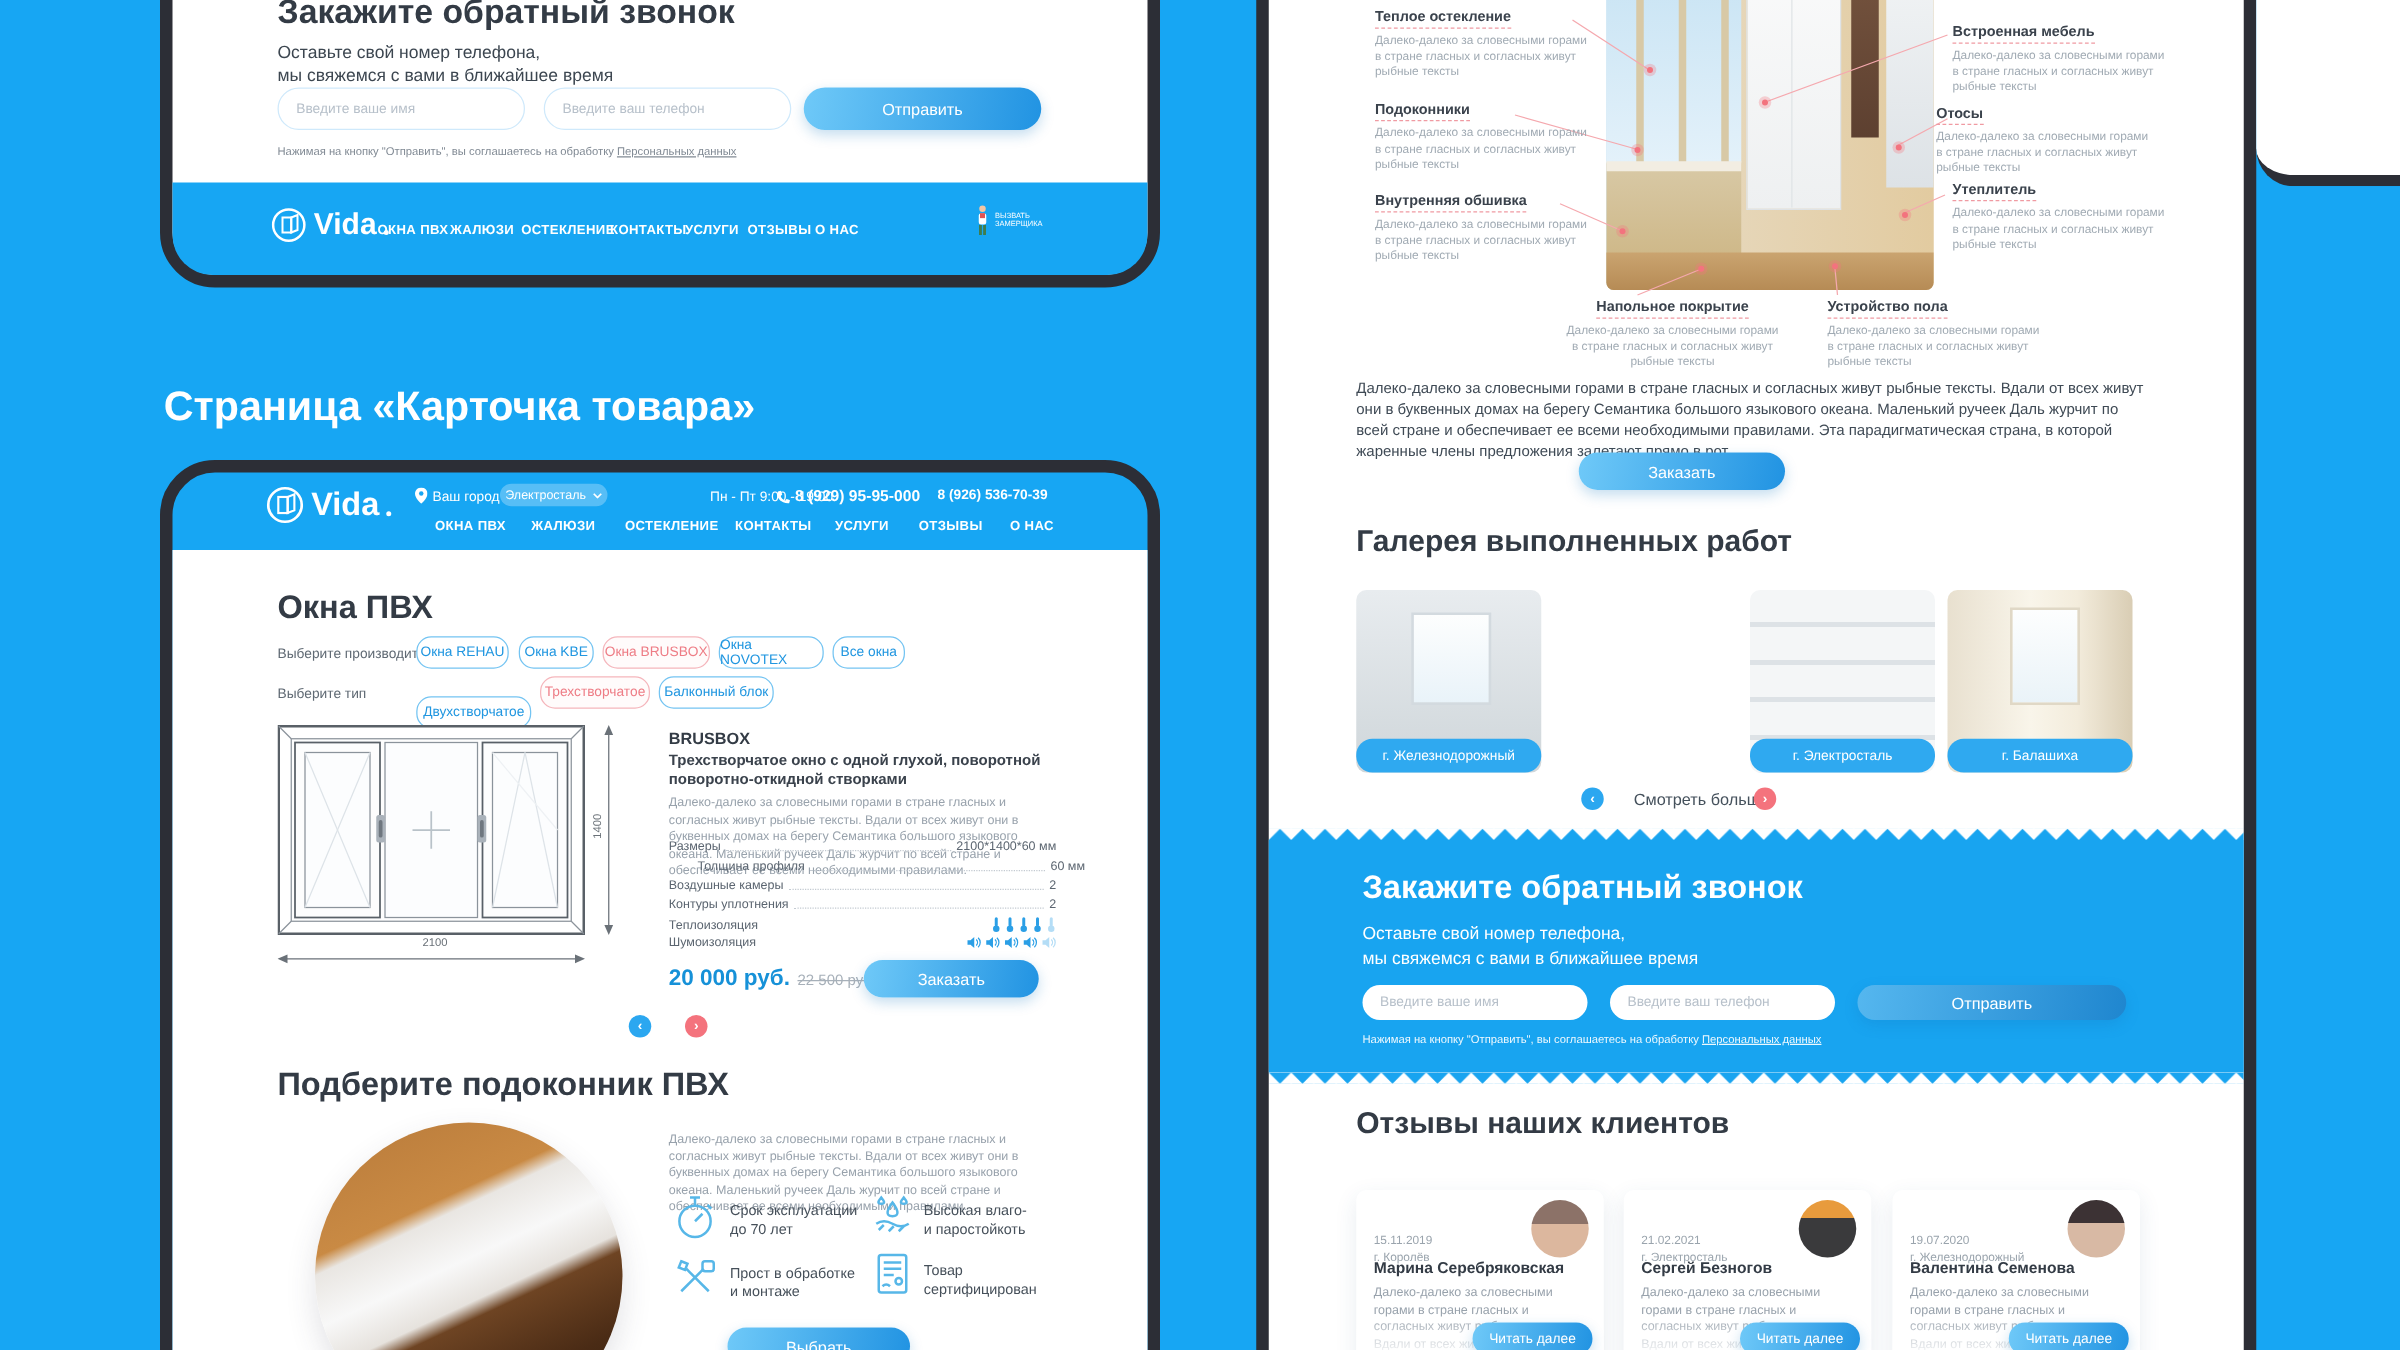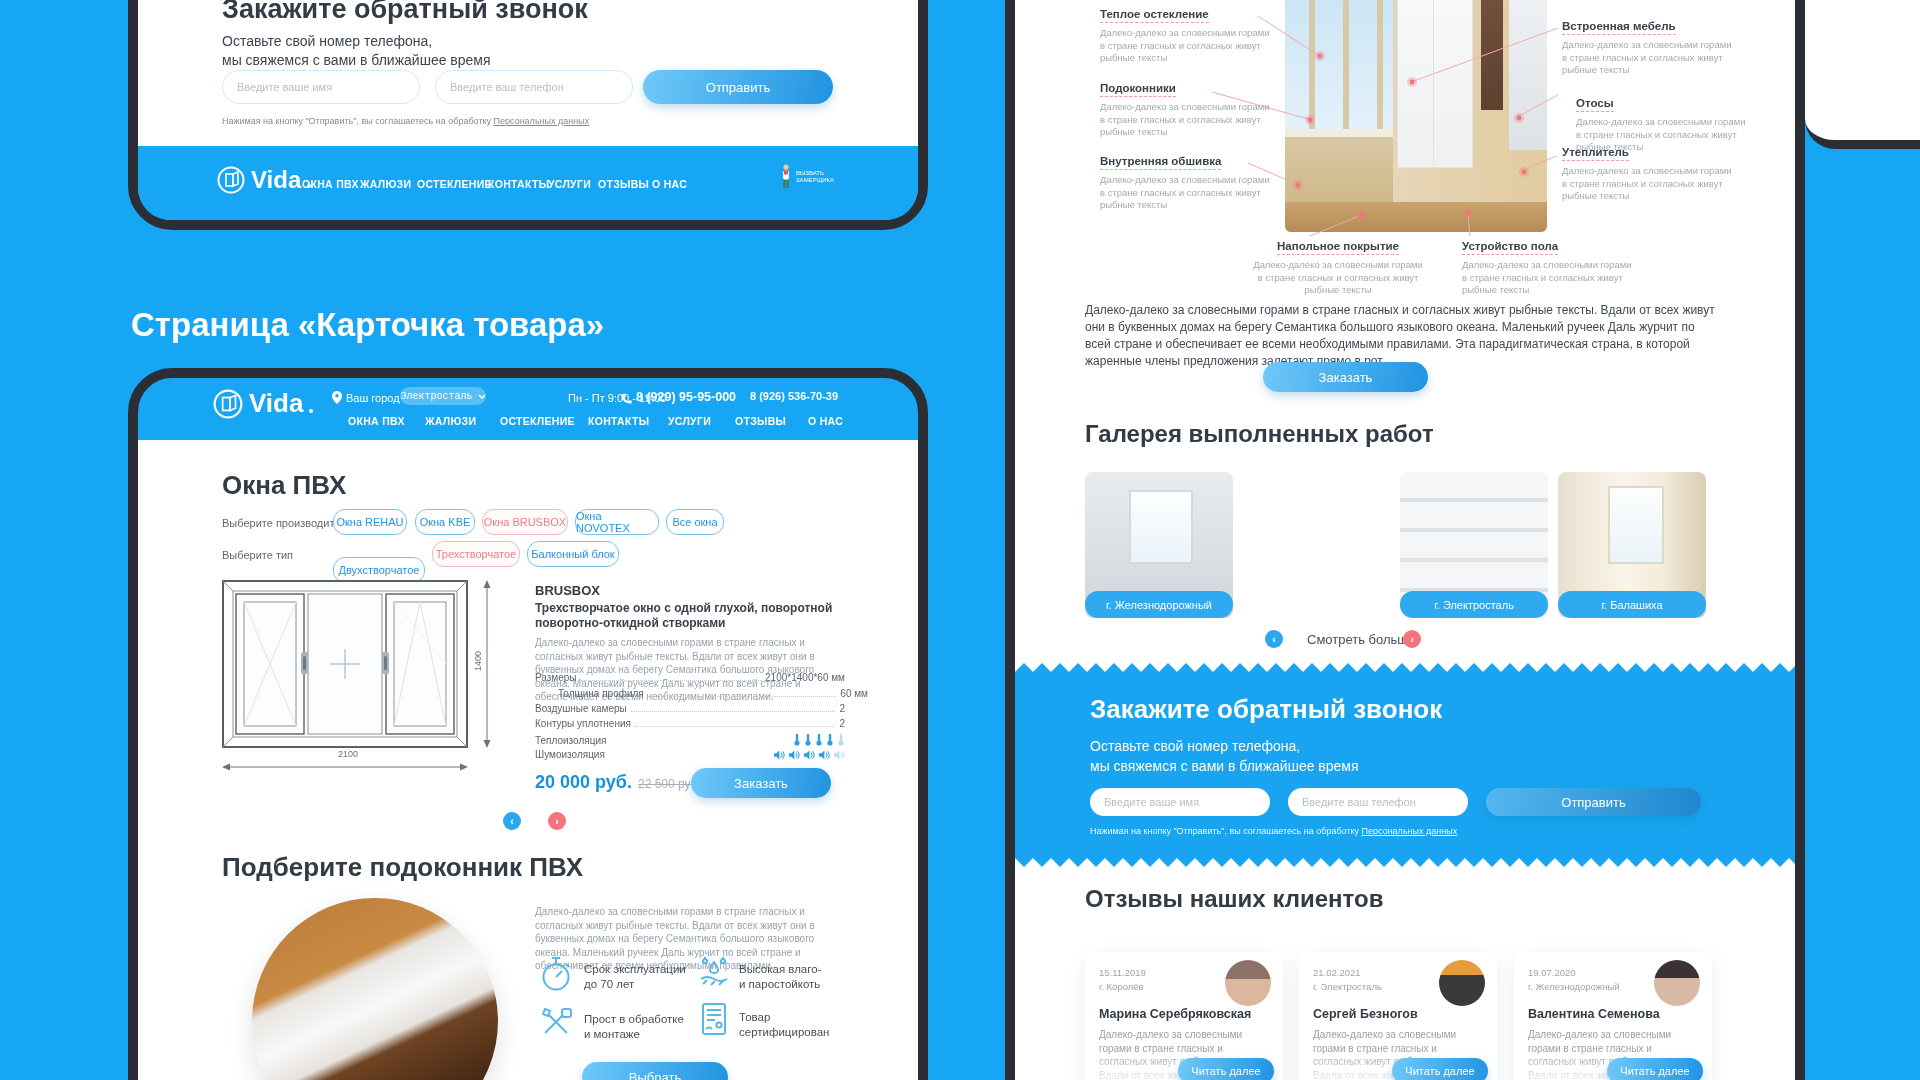--- a/index.html
+++ b/index.html
@@ -22,21 +22,21 @@
   .spec{display:flex;align-items:flex-end;font-size:10px;color:#5b6570;position:absolute;width:310px;}
   .spec .dots{flex:1;border-bottom:1px dotted #c3cad1;margin:0 4px 2px;}
   .pill-city{background:rgba(255,255,255,.28);border-radius:9px;color:#fff;font-size:10px;
              display:flex;align-items:center;justify-content:center;gap:5px;cursor:pointer;}
   .gal-pill{position:absolute;left:0;right:0;bottom:0;height:27px;background:#2fa9f0;border-radius:13px;
             display:flex;align-items:center;justify-content:center;color:#fff;font-size:11px;}
   .circle-arrow{width:18px;height:18px;border-radius:50%;display:flex;align-items:center;justify-content:center;
                 color:#fff;font-size:11px;font-weight:bold;cursor:pointer;}
   .rev-card{position:absolute;width:198px;height:160px;background:#fff;border-radius:8px;
             box-shadow:0 6px 18px rgba(40,80,120,.10);}
-  .rev-meta{font-size:9.5px;color:#9aa4ad;}
+  .rev-meta{font-size:9.5px;color:#9aa4ad;margin-top:20px;}
   .fade{position:absolute;left:0;right:0;height:34px;background:linear-gradient(180deg,rgba(255,255,255,0),#ffffff);}
   .mini-icos svg{margin-left:3px;vertical-align:middle;}
   .feat-label{font-size:11.5px;line-height:15px;color:#46505a;}
   .dim{color:#6a7178;font-size:9px;}
 </style>
 </head>
 <body>
 
 <div class="stage">
 
@@ -101,21 +101,21 @@
       <span style="font-size:26px;font-weight:bold;">Vida</span>
         <span style="width:4px;height:4px;background:#fff;border-radius:50%;margin-top:14px;"></span>
     </div>
     <div class="abs" style="left:194px;top:12px;">
       <svg width="10" height="13" viewBox="0 0 10 13">
           <path d="M5 0 C7.8 0 10 2.2 10 5 C10 8.7 5 13 5 13 C5 13 0 8.7 0 5 C0 2.2 2.2 0 5 0 Z" fill="#fff"></path>
           <circle cx="5" cy="4.8" r="1.8" fill="#17a6f3"></circle>
         </svg>
     </div>
     <div class="abs" style="left:208px;top:14px;color:#fff;font-size:11px;">Ваш город</div>
-    <div class="abs pill-city" style="left:262px;top:9px;width:86px;height:18px;font-family:Liberation Mono, monospace;">
+    <div class="abs pill-city" style="left:262px;top:9px;width:86px;height:18px;">
       <span>Электросталь</span>
       <svg width="8" height="5" viewBox="0 0 8 5">
           <polyline points="1,1 4,4 7,1" fill="none" stroke="#fff" stroke-width="1.4"></polyline>
         </svg>
     </div>
     <div class="abs" style="left:430px;top:14px;color:#fff;font-size:11px;">Пн - Пт  9:00 - 19:00</div>
     <div class="abs" style="left:482px;top:13px;">
       <svg width="12" height="12" viewBox="0 0 12 12">
           <path d="M2.4,1.2 L4.6,0.5 C5.2,1.7 5.6,2.8 5.8,3.7 L4.4,4.8 C5.1,6.6 6.3,7.8 8.1,8.5 L9.2,7.1 C10.1,7.3 11.2,7.7 12,8.2 L11.3,10.5 C8.3,10.8 5.5,9.6 3.5,7.6 C1.5,5.6 1.1,3.2 2.4,1.2 Z" fill="#fff"></path>
         </svg>
@@ -371,21 +371,21 @@
     <div class="abs" style="left:85px;top:588px;width:172px;">
       <span class="lbl-title">Подоконники</span>
       <div class="lbl-desc">Далеко-далеко за словесными горами в стране гласных и согласных живут рыбные тексты</div></div>
     <div class="abs" style="left:85px;top:661px;width:172px;">
       <span class="lbl-title">Внутренняя обшивка</span>
       <div class="lbl-desc">Далеко-далеко за словесными горами в стране гласных и согласных живут рыбные тексты</div></div>
 
     <div class="abs" style="left:547px;top:526px;width:172px;">
       <span class="lbl-title">Встроенная мебель</span>
       <div class="lbl-desc">Далеко-далеко за словесными горами в стране гласных и согласных живут рыбные тексты</div></div>
-    <div class="abs" style="left:561px;top:591px;width:172px;margin-top:12px;">
+    <div class="abs" style="left:534px;top:591px;width:172px;">
       <span class="lbl-title">Отосы</span>
       <div class="lbl-desc">Далеко-далеко за словесными горами в стране гласных и согласных живут рыбные тексты</div></div>
     <div class="abs" style="left:547px;top:652px;width:172px;">
       <span class="lbl-title">Утеплитель</span>
       <div class="lbl-desc">Далеко-далеко за словесными горами в стране гласных и согласных живут рыбные тексты</div></div>
 
     <div class="abs" style="left:237px;top:746px;width:172px;text-align:center;">
       <span class="lbl-title">Напольное покрытие</span>
       <div class="lbl-desc">Далеко-далеко за словесными горами в стране гласных и согласных живут рыбные тексты</div></div>
     <div class="abs" style="left:447px;top:746px;width:172px;">

